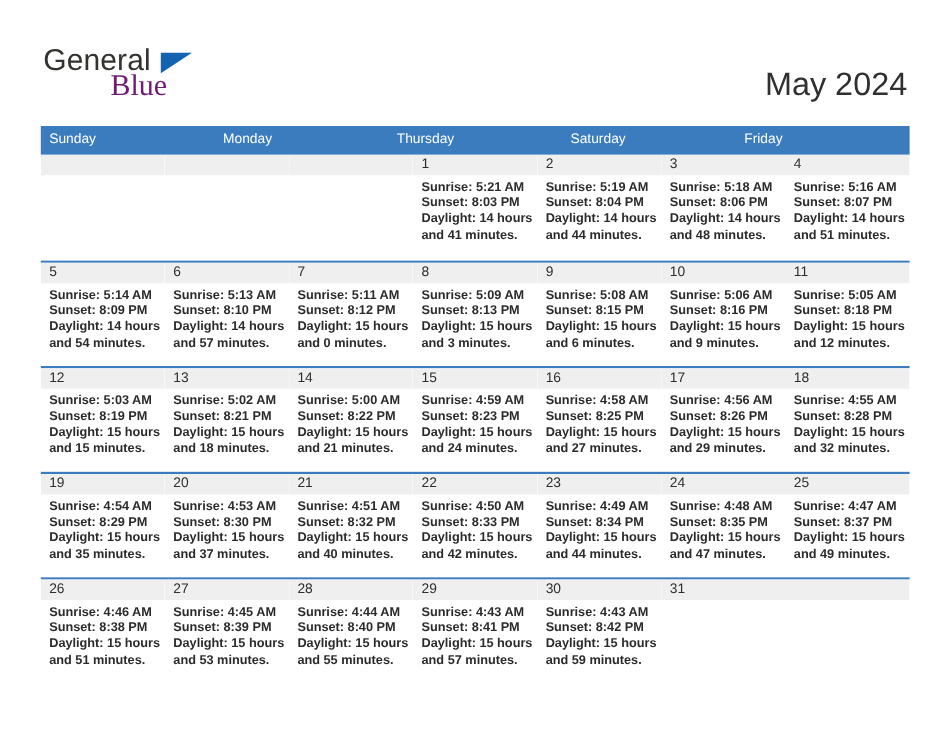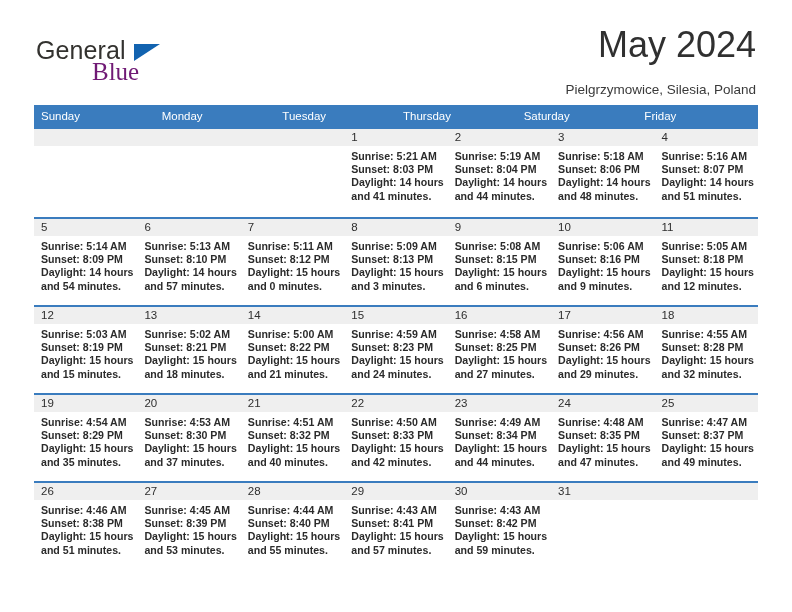--- a/index.html
+++ b/index.html
@@ -63,24 +63,25 @@
     font-family: Liberation Serif, serif;
   }
 
   .title-block {
     position: absolute;
     right: 36px;
     top: 0;
     text-align: right;
   }
   .cal-title {
-    font-size: 36px;
+    font-size: 27px;
     color: #303030;
     line-height: 34px;
     white-space: nowrap;
+    margin-top: 25px;
   }
   .cal-subtitle {
     font-size: 13.5px;
     color: #3a3a3a;
     line-height: 20px;
     margin-top: 18px;
     white-space: nowrap;
   }
 
   
@@ -159,21 +160,20 @@
       <div class="cal-title">May 2024</div>
       <div class="cal-subtitle">Pielgrzymowice, Silesia, Poland</div>
     </div>
 
   </div>
 
   <div class="calendar">
     <div class="weekday-row">
       <div class="weekday">Sunday</div>
       <div class="weekday">Monday</div>
-      <div class="weekday">Tuesday</div>
       <div class="weekday">Thursday</div>
       <div class="weekday">Saturday</div>
       <div class="weekday">Friday</div>
     </div>
 
     <div id="weeks-container">
         <div class="week-row">
           <div class="day-cell empty">
             <div class="day-num-band"></div>
             <div class="day-body">

